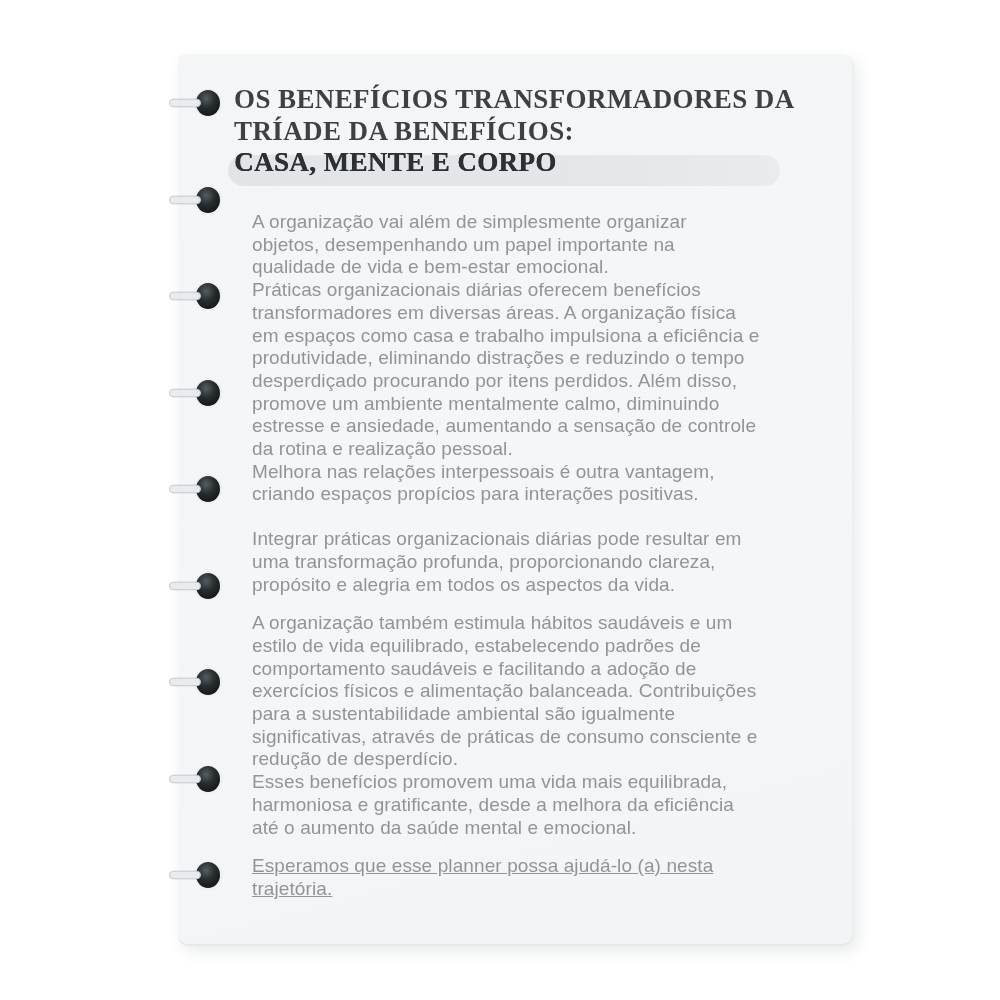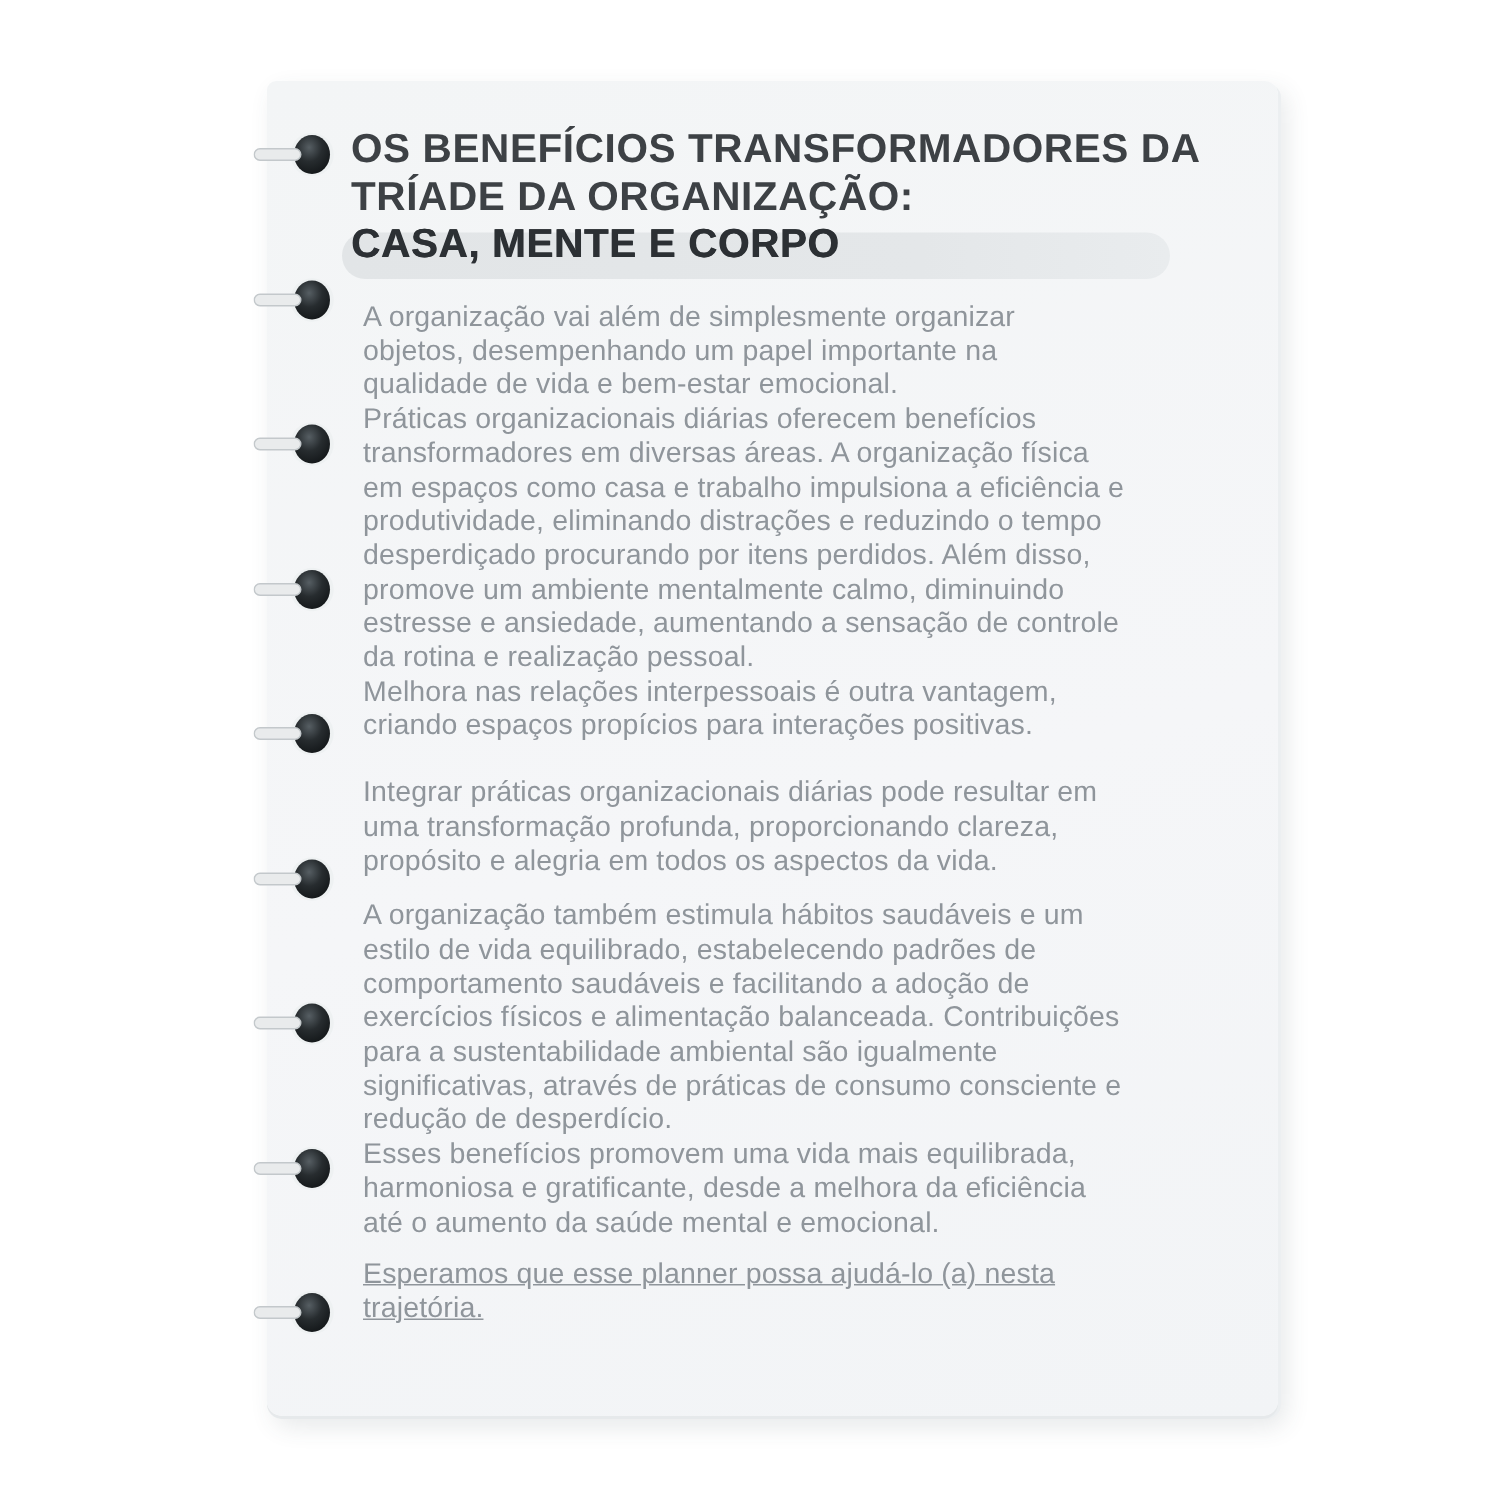--- a/index.html
+++ b/index.html
@@ -42,20 +42,21 @@
     left: 56px;
     top: 30px;
     margin: 0;
     font-size: 27px;
     line-height: 31.5px;
     font-weight: bold;
     letter-spacing: 0.4px;
     color: #3d4145;
     z-index: 2;
     white-space: nowrap;
+    font-family: Liberation Serif, serif;
   }
   .title .line { display: block; }
   .title .strong {
     color: #2c3034;
     text-shadow: 0.4px 0 0 #2c3034;
   }
   .hl-bar {
     position: absolute;
     left: 50px;
     top: 101px;
@@ -70,21 +71,21 @@
     left: 58px;
     top: 141px;
     width: 605px;
     font-size: 19px;
     line-height: 22.7px;
     letter-spacing: 0.1px;
     color: #8f959b;
     z-index: 2;
   }
   .body-text p {
-    margin: 6px;
+    margin: 16px;
     white-space: pre-line;
   }
   .body-text p:nth-of-type(2) { margin-top: 22px; }
   .body-text p:nth-of-type(3) { margin-top: 14px; }
   .body-text p:nth-of-type(4) { margin-top: 12px; text-decoration: underline; }
 </style>
 </head>
 <body>
 
 <div class="stage">
@@ -162,21 +163,21 @@
           <circle cx="39" cy="18" r="14.5" fill="#eef1f2"></circle>
           <ellipse cx="39" cy="18" rx="12" ry="13" fill="url(#discGrad)"></ellipse>
           <rect x="0.5" y="14.2" width="31" height="7.6" rx="3.8" fill="#e9ebec" stroke="#c3c8cb" stroke-width="1"></rect>
         </svg>
       </div>
 
     <div class="hl-bar"></div>
 
     <h1 class="title">
       <span class="line">OS BENEFÍCIOS TRANSFORMADORES DA</span>
-      <span class="line">TRÍADE DA ORGANIZAÇÃO:</span>
+      <span class="line">TRÍADE DA BENEFÍCIOS:</span>
       <span class="line strong">CASA, MENTE E CORPO</span>
     </h1>
 
     <div class="body-text">
       <p>A organização vai além de simplesmente organizar
 objetos, desempenhando um papel importante na
 qualidade de vida e bem-estar emocional.
 Práticas organizacionais diárias oferecem benefícios
 transformadores em diversas áreas. A organização física
 em espaços como casa e trabalho impulsiona a eficiência e

